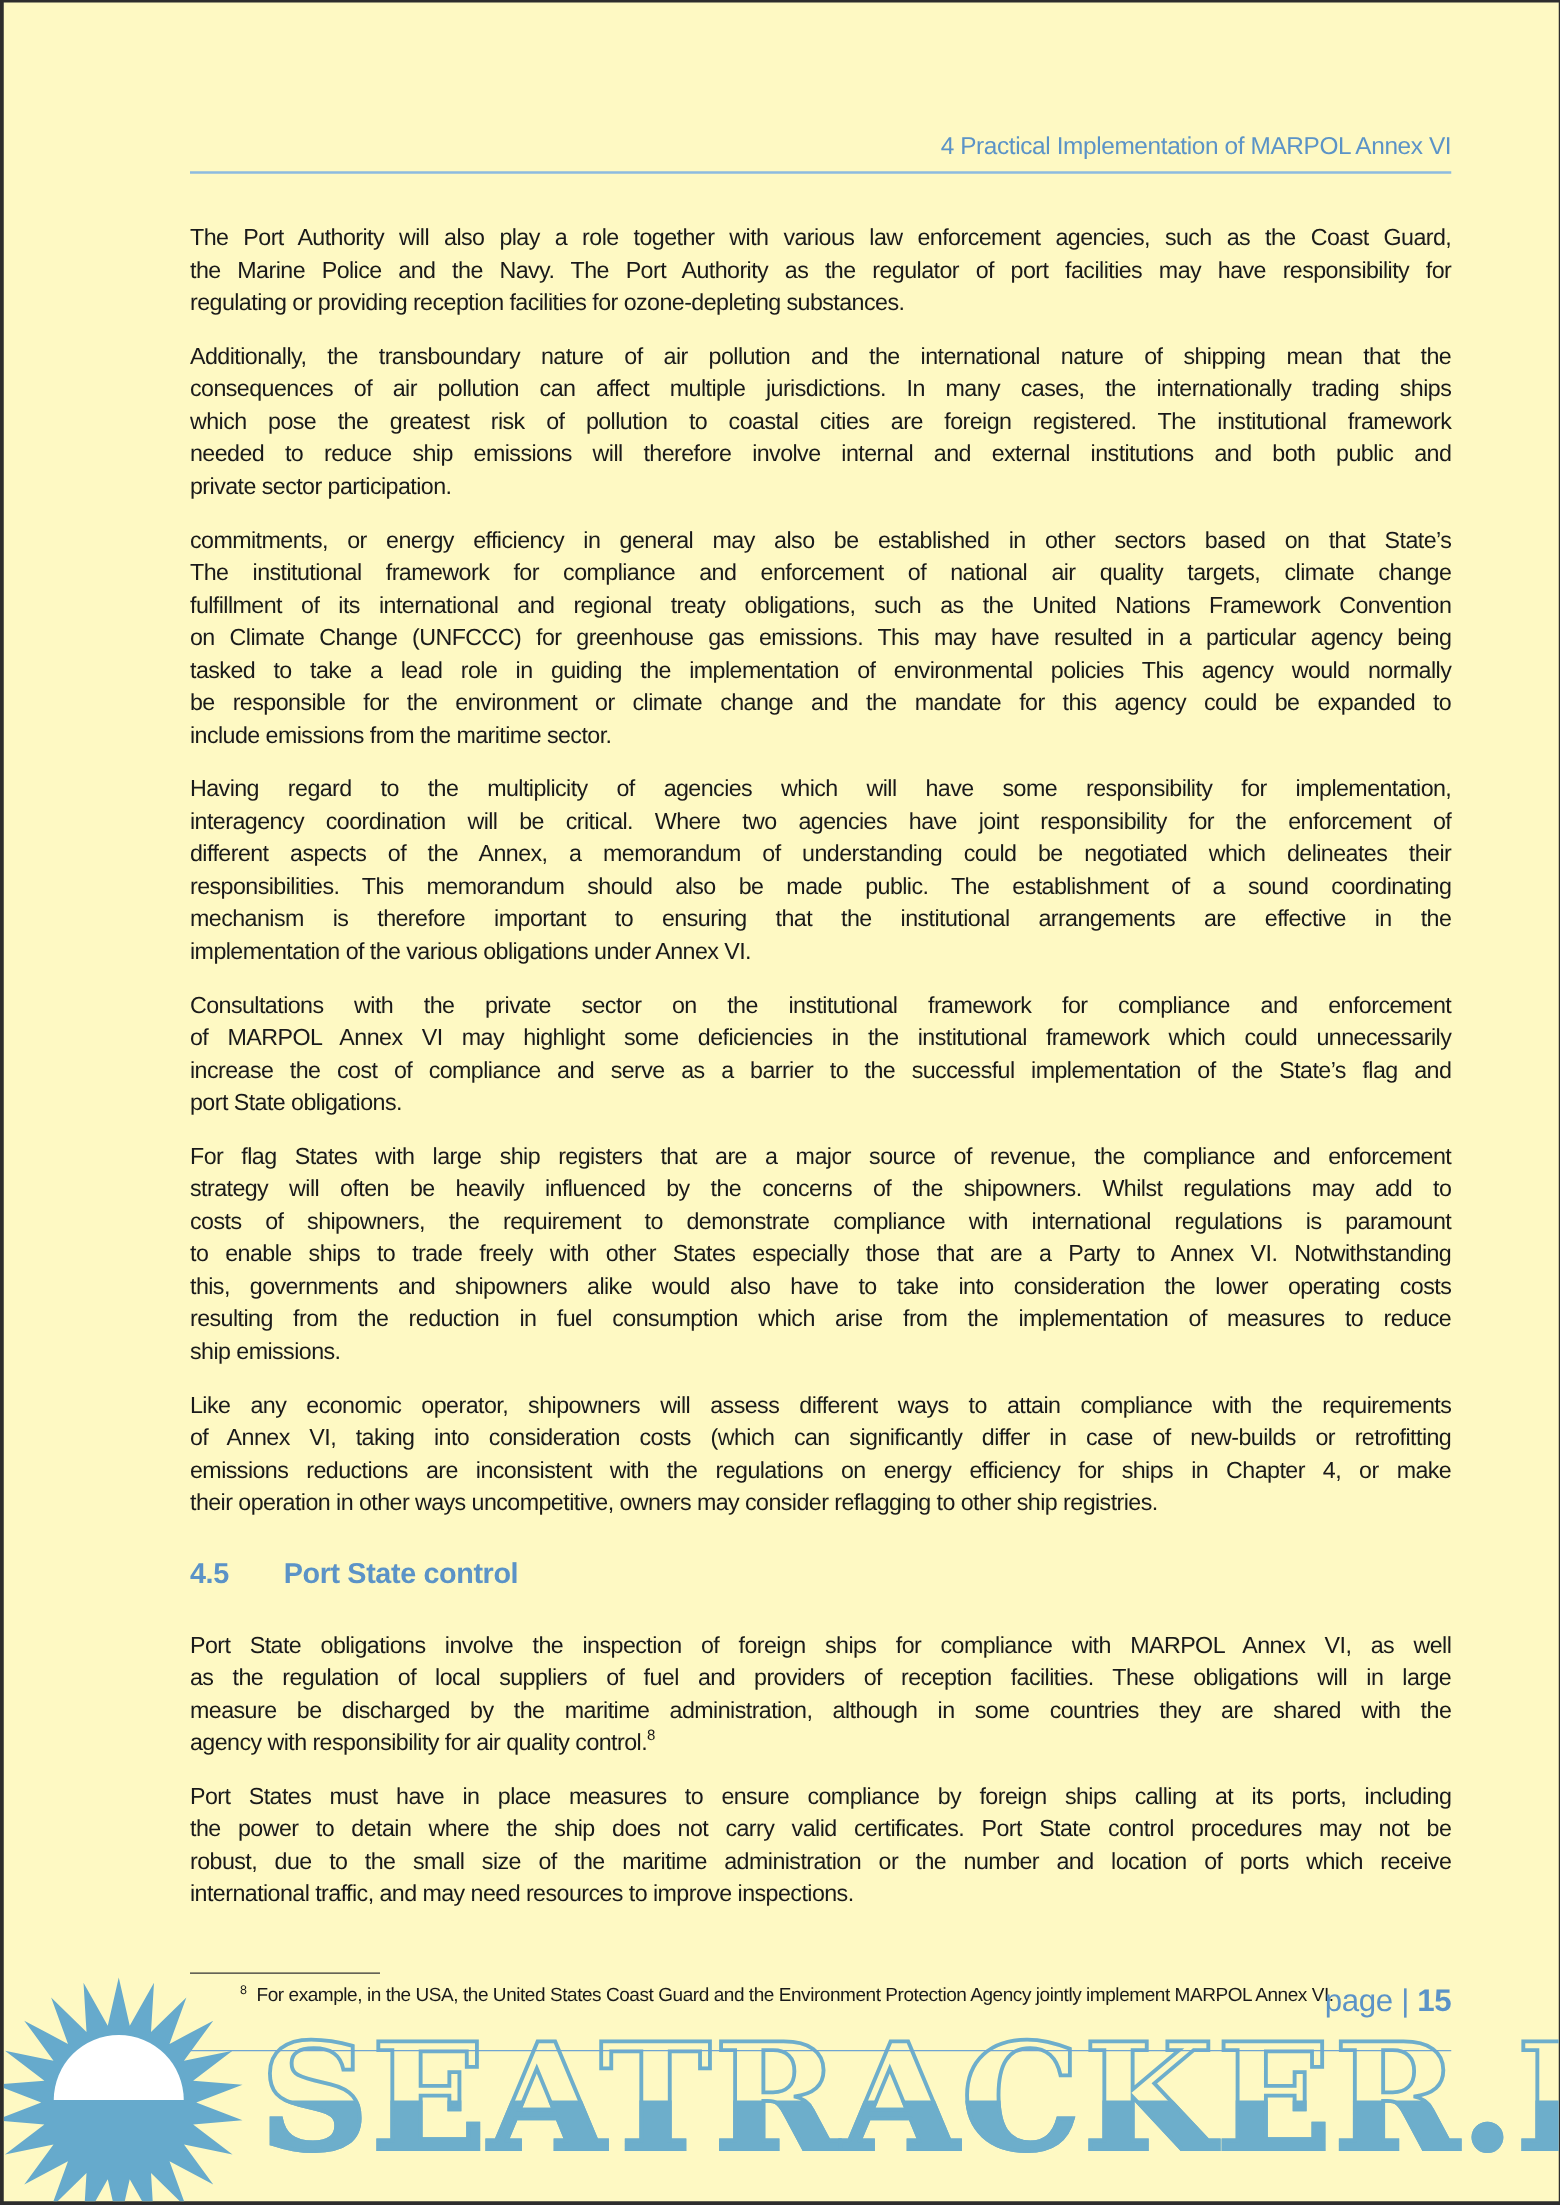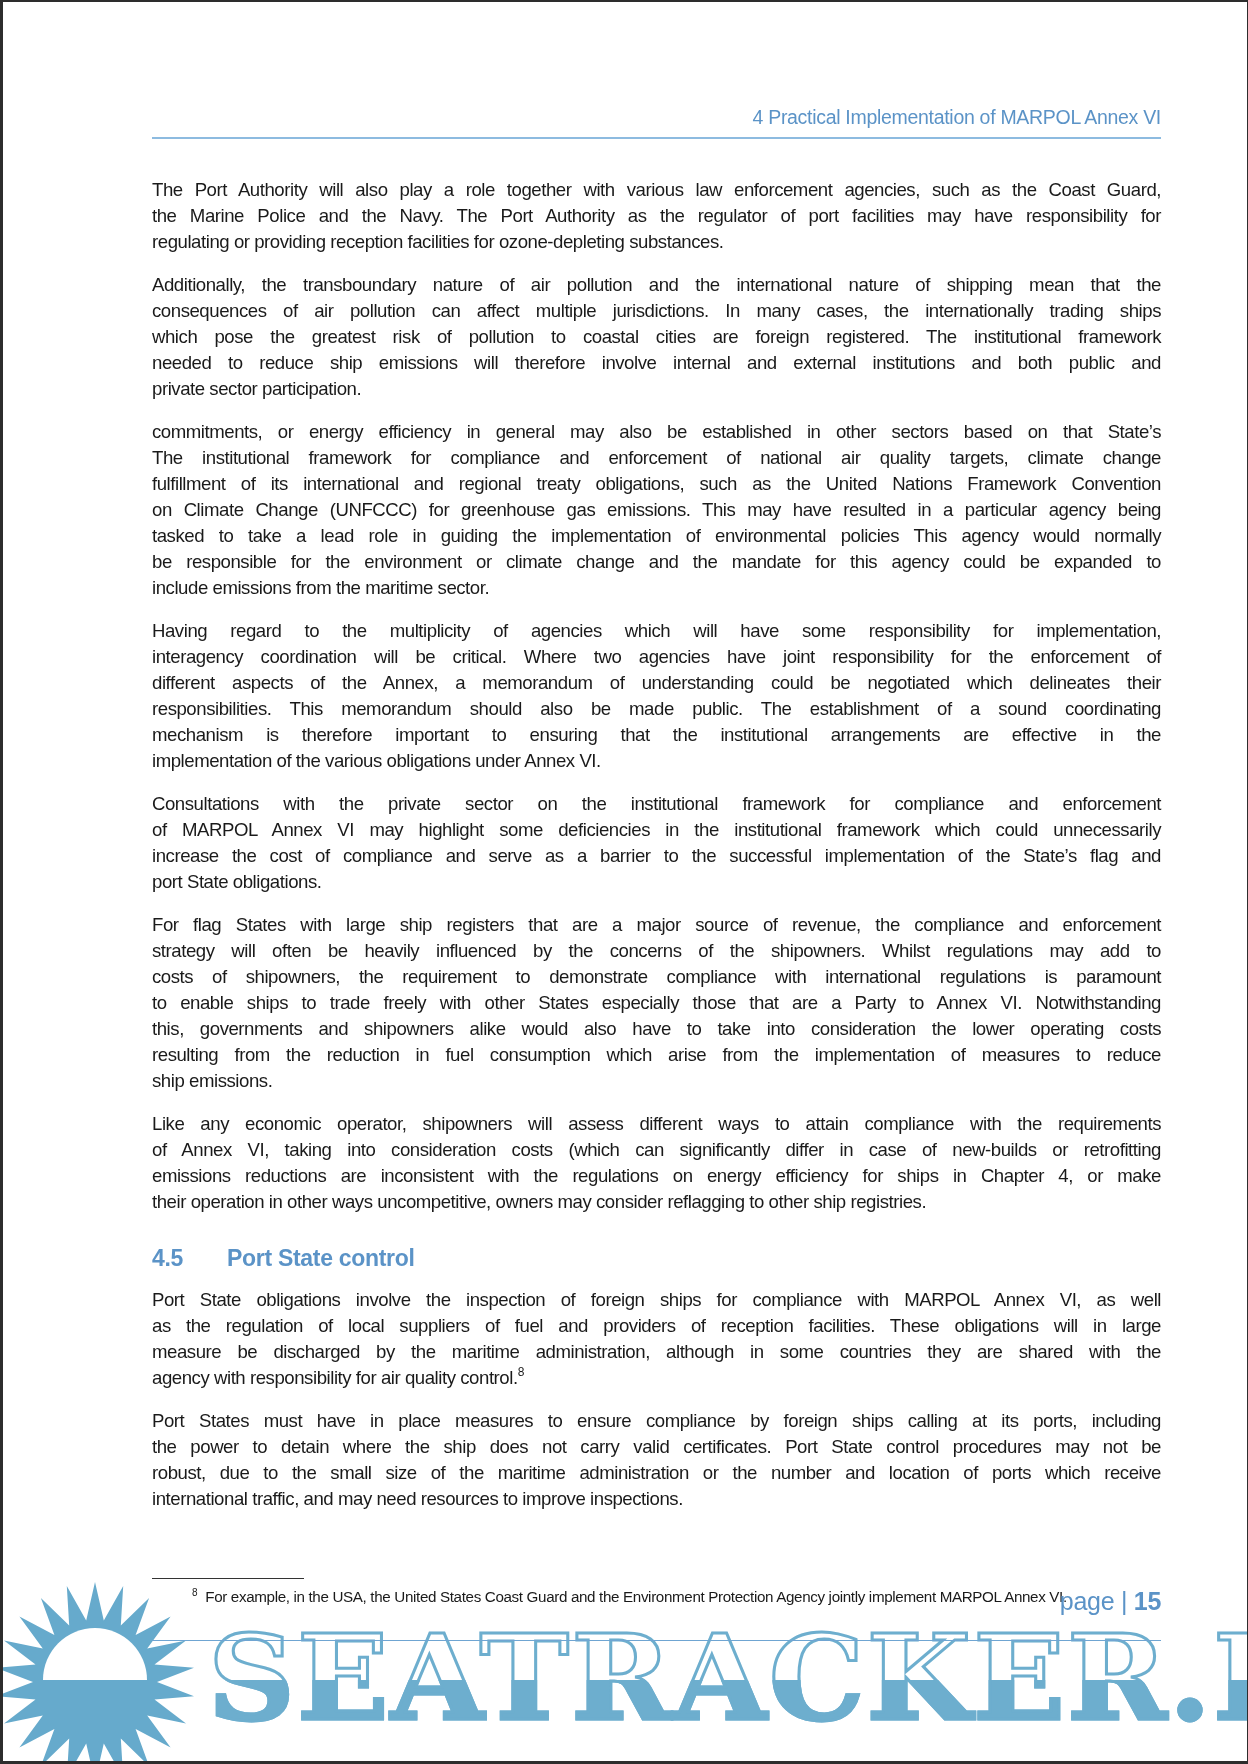--- a/index.html
+++ b/index.html
@@ -3,41 +3,41 @@
 <meta charset="utf-8">
 <style>
   html, body { margin: 0; padding: 0; }
   body {
     width: 1248px; height: 1764px; position: relative; overflow: hidden;
     background: #2d2d2d;
     font-family: "Liberation Sans", sans-serif;
   }
   .page {
     position: absolute; left: 3px; top: 2px; width: 1244px; height: 1759px;
-    background: #ffffff; overflow: hidden;
+    background: #fef9c3; overflow: hidden;
   }
   .running-head {
     position: absolute; left: 149px; width: 1009px; top: 104px;
     text-align: right; color: #5b93c7; font-size: 19.5px; letter-spacing: -0.3px;
   }
   .head-rule {
     position: absolute; left: 149px; width: 1009px; top: 135px; height: 2px; background: #8dbbe0;
   }
   .body-text {
     position: absolute; left: 149px; width: 1009px; top: 175px;
     color: #1a1a1a; font-size: 18.6px; letter-spacing: -0.45px;
   }
   .para { margin: 0 0 17px 0; }
   .line {
     display: block; height: 26px; line-height: 26px; white-space: nowrap;
     text-align: justify; text-align-last: justify; overflow: visible;
   }
   .line.last { text-align-last: left; }
   .section-heading {
-    margin: 26px 0 12px 0; height: 34px; line-height: 34px;
+    margin: 26px 0 28px 0; height: 34px; line-height: 34px;
     color: #5b93c7; font-weight: bold; font-size: 23px; letter-spacing: -0.3px;
   }
   .section-heading .num { display: inline-block; width: 75px; }
   sup { font-size: 12px; line-height: 0; vertical-align: 8px; }
   .fn-rule { position: absolute; left: 149px; top: 1576px; width: 152px; height: 1px; background: #333; }
   .footnote {
     position: absolute; left: 149px; width: 1009px; top: 1584px; height: 22px; line-height: 22px;
     font-size: 15.2px; color: #1a1a1a; letter-spacing: -0.35px; white-space: nowrap; margin-left: 40px;
   }
   .footnote sup { font-size: 10px; vertical-align: 6px; margin-right: 8px; }

